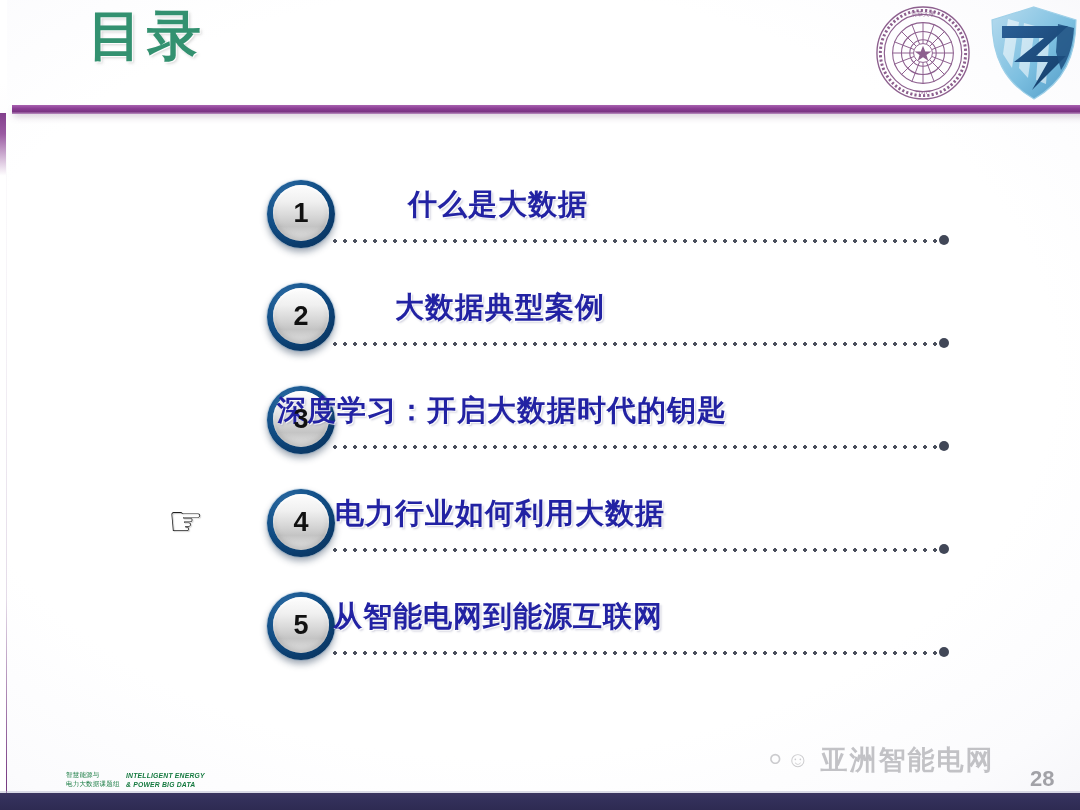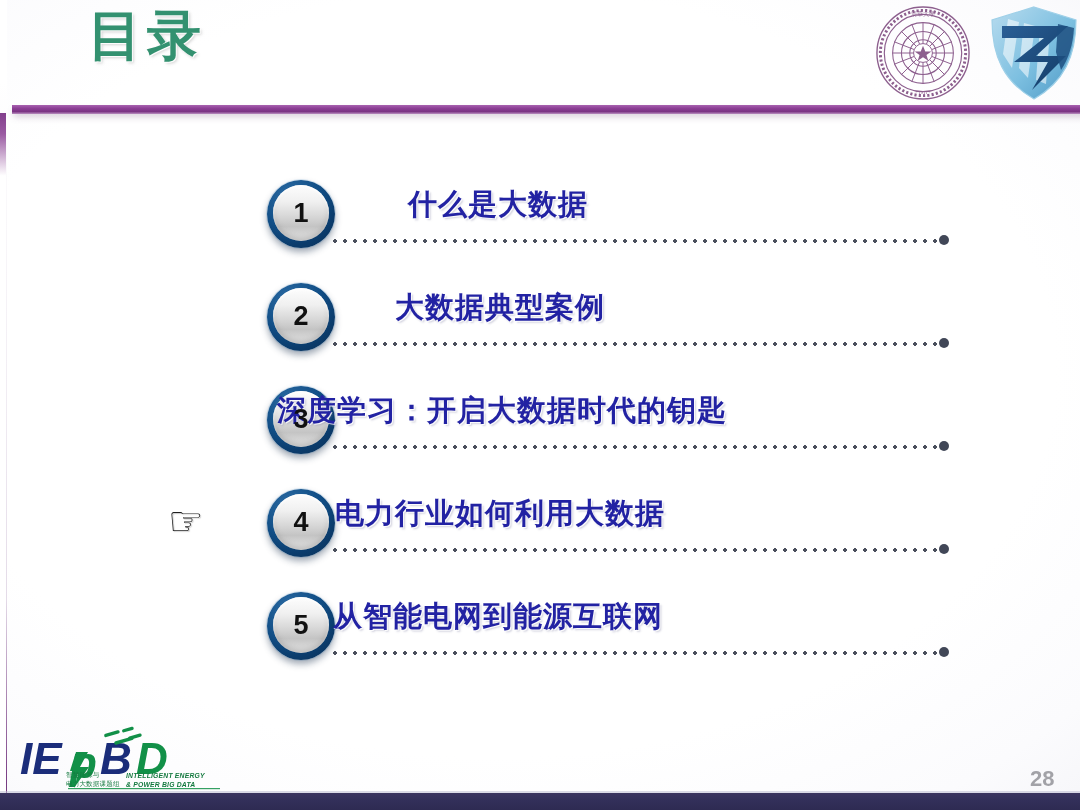--- a/index.html
+++ b/index.html
@@ -353,46 +353,32 @@
       <div class="bullet">
         <span class="bullet-num">5</span>
       </div>
       <div class="dotline"></div>
       <div class="dotline-end"></div>
       <div class="row-label">从智能电网到能源互联网</div>
     </div>
 
   </div>
 
-  <div class="footer-logo">
-    <svg viewBox="0 0 210 72" width="210" height="72" aria-hidden="true">
-      <g font-family="'Liberation Sans', sans-serif" font-weight="bold" font-style="italic">
-        <text x="2" y="48" font-size="44" fill="#1b2d7a">IE</text>
-        <text x="52" y="52" font-size="44" fill="#129048">p</text>
-        <text x="82" y="48" font-size="44" fill="#1b2d7a">B</text>
-        <text x="118" y="48" font-size="44" fill="#129048">D</text>
-      </g>
-      <g fill="#129048">
-        <rect x="86" y="6" width="16" height="3.4" rx="1.7" transform="rotate(-16 94 8)"></rect>
-        <rect x="96" y="13" width="20" height="3.4" rx="1.7" transform="rotate(-16 106 15)"></rect>
-        <rect x="104" y="2" width="12" height="3.2" rx="1.6" transform="rotate(-16 110 4)"></rect>
-        <rect x="110" y="9" width="14" height="3.2" rx="1.6" transform="rotate(-16 117 11)"></rect>
-      </g>
-      <path d="M58 26 L70 26 L62 41 L71 41 L56 62 L61 45 L52 45 Z" fill="#129048"></path>
-      <rect x="50" y="62" width="152" height="1.2" fill="#129048" opacity="0.85"></rect>
-    </svg>
-  </div>
   <div class="iepbd-sub-cn">
     <span>智慧能源与</span><br>
     <span>电力大数据课题组</span>
   </div>
   <div class="iepbd-sub-en">
     <span>INTELLIGENT ENERGY</span><br>
     <span>&amp; POWER BIG DATA</span>
   </div>
 
+  <div class="watermark">
+    <span class="wm-icon">⚪☺</span>
+    <span>亚洲智能电网</span>
+  </div>
 
   <div class="page-num">28</div>
 
   <div class="footer-bar-hl"></div>
   <div class="footer-bar"></div>
 
 </div>
 
 </body></html>

